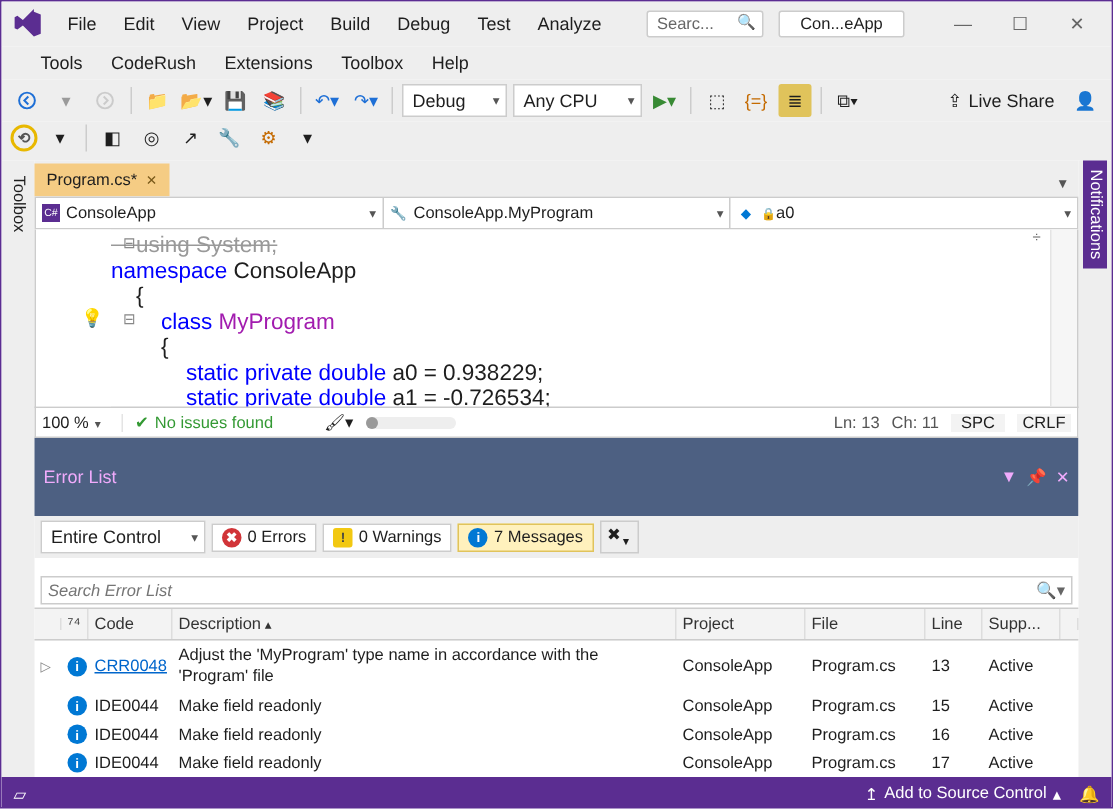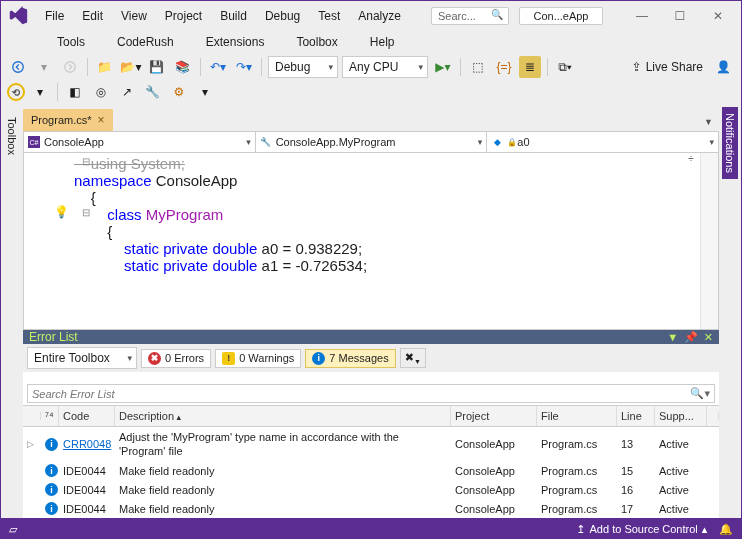--- a/index.html
+++ b/index.html
@@ -1,21 +1,21 @@
 <!DOCTYPE html>
 <html><head>
 <meta charset="utf-8">
 <style>
   * { box-sizing: border-box; margin: 0; padding: 0; font-family: "Segoe UI", Arial, sans-serif; }
   body { width: 742px; height: 539px; background: #fff; overflow: hidden; border: 1px solid #5b2d91; font-size: 12px; color: #1e1e1e; }
   .titlebar { height: 30px; display: flex; align-items: center; background: #eee; padding: 0 6px; }
   .titlebar .logo { width: 22px; height: 22px; display: flex; align-items: center; justify-content: center; margin-right: 8px; }
   .menubar { display: flex; gap: 2px; }
   .menubar span { padding: 4px 8px; cursor: default; }
-  .menubar2 { display: flex; gap: 16px; padding-left: 48px; background: #eee; }
+  .menubar2 { display: flex; gap: 3px; padding-left: 18px; background: #eee; }
   .menubar2 span { padding: 4px 8px; }
   .title-center { flex: 1; display: flex; justify-content: center; gap: 10px; }
   .search-pill { background: #fff; border: 1px solid #ccc; border-radius: 2px; padding: 2px 20px 2px 6px; font-size: 11px; color: #666; position: relative; width: 78px; }
   .search-pill::after { content: "🔍"; position: absolute; right: 4px; top: 1px; font-size: 10px; }
   .title-pill { background: #fff; border: 1px solid #ccc; border-radius: 2px; padding: 2px 8px; font-size: 11px; width: 84px; text-align: center; overflow: hidden; white-space: nowrap; }
   .win-buttons { display: flex; gap: 4px; }
   .win-btn { width: 34px; height: 22px; display: flex; align-items: center; justify-content: center; color: #666; }
   .toolbar { display: flex; align-items: center; padding: 2px 6px; background: #eee; gap: 4px; height: 28px; }
   .tbtn { width: 22px; height: 22px; display: flex; align-items: center; justify-content: center; font-size: 12px; }
   .tbtn svg { width: 14px; height: 14px; }
@@ -51,21 +51,21 @@
   .outline { position: absolute; left: 58px; top: 3px; font-size: 10px; color: #888; }
   .outline2 { position: absolute; left: 58px; top: 54px; font-size: 10px; color: #888; }
   .editor-right { width: 18px; background: #f6f6f6; border-left: 1px solid #e4e4e4; position: relative; }
   .scroll-split { position: absolute; top: 0; right: 18px; width: 18px; height: 12px; font-size: 10px; text-align: center; color: #666;}
   .statusline { display: flex; align-items: center; height: 20px; border: 1px solid #ccc; border-top: none; font-size: 11px; background: #fff; padding: 0 4px; gap: 8px; }
   .statusline .zoom { width: 54px; border-right: 1px solid #e4e4e4; padding-right: 4px; position: relative;}
   .statusline .zoom::after { content: "▾"; font-size: 8px; margin-left: 4px; color: #555; }
   .statusline .issues { color: #339933; display: flex; align-items: center; gap: 4px; flex:1; }
   .statusline .pos { color: #555; }
   .statusline .sp { width: 36px; text-align: center; background: #f3f3f3; }
-  .errorlist-hdr { background: #4d6082; color: #bef264; font-size: 12px; padding: 0 6px; display: flex; align-items: center; }
+  .errorlist-hdr { background: #4d6082; color: #f0abfc; font-size: 12px; padding: 19px 6px; display: flex; align-items: center; }
   .errorlist-hdr .filler { flex: 1; }
   .errorlist-hdr .pin { font-size: 11px; margin-left: 6px; }
   .err-toolbar { display: flex; align-items: center; padding: 3px 4px; gap: 4px; background: #eee; }
   .pill { border: 1px solid #ccc; background: #fff; padding: 2px 6px; font-size: 11px; display: flex; align-items: center; gap: 4px; }
   .pill.active { background: #fff1bd; border-color: #e0c35b; }
   .pill .ico { width: 13px; height: 13px; display: inline-flex; align-items: center; justify-content: center; border-radius: 50%; font-size: 9px; font-weight: bold; color: #fff; }
   .ico.err { background: #d13438; }
   .ico.warn { background: #f2c811; color: #444 !important; border-radius: 2px; }
   .ico.msg { background: #0078d4; }
   .filter-btn { border: 1px solid #ccc; padding: 2px 4px; font-size: 11px; }
@@ -209,30 +209,46 @@
       <div class="scroll-split">÷</div>
       <div class="gutter">
         <div class="outline">⊟</div>
         <div class="outline2">⊟</div>
         <div class="bulb">💡</div>
       </div>
       <div class="code"><span class="code-line" style="text-decoration:line-through;color:#999">    using System;</span><span class="code-line"></span><span class="code-line"><span class="kw">namespace</span> ConsoleApp</span><span class="code-line">    {</span><span class="code-line">        <span class="kw">class</span> <span class="type">MyProgram</span></span><span class="code-line">        {</span><span class="code-line">            <span class="kw">static private double</span> a0 = 0.938229;</span><span class="code-line">            <span class="kw">static private double</span> a1 = -0.726534;</span></div>
       <div class="editor-right"></div>
     </div>
 
+    <div class="statusline">
+      <div class="zoom">100 %</div>
+      <div class="issues">
+          <span style="color:#339933">✔</span>
+          <span>No issues found</span>
+        </div>
+      <div class="tblbrush">🖌▾</div>
+      <div style="width:60px;height:8px;background:#eee;border-radius:4px;position:relative">
+          <div style="position:absolute;left:0;top:0;height:8px;width:8px;background:#999;border-radius:4px"></div>
+        </div>
+      <div style="flex:2"></div>
+      <div class="pos">Ln: 13</div>
+      <div class="pos">Ch: 11</div>
+      <div class="sp">SPC</div>
+      <div class="sp">CRLF</div>
+    </div>
 
     <div class="errorlist-hdr">
       <span>Error List</span>
       <div class="filler"></div>
       <span class="pin">▼</span>
       <span class="pin">📌</span>
       <span class="pin">✕</span>
     </div>
     <div class="err-toolbar">
-      <div class="combo" style="width:110px">Entire Toolbox</div>
+      <div class="combo" style="width:110px">Entire Control</div>
       <div class="pill">
           <span class="ico err">✖</span>
           <span>0 Errors</span>
         </div>
       <div class="pill">
           <span class="ico warn">!</span>
           <span>0 Warnings</span>
         </div>
       <div class="pill active">
           <span class="ico msg">i</span>

